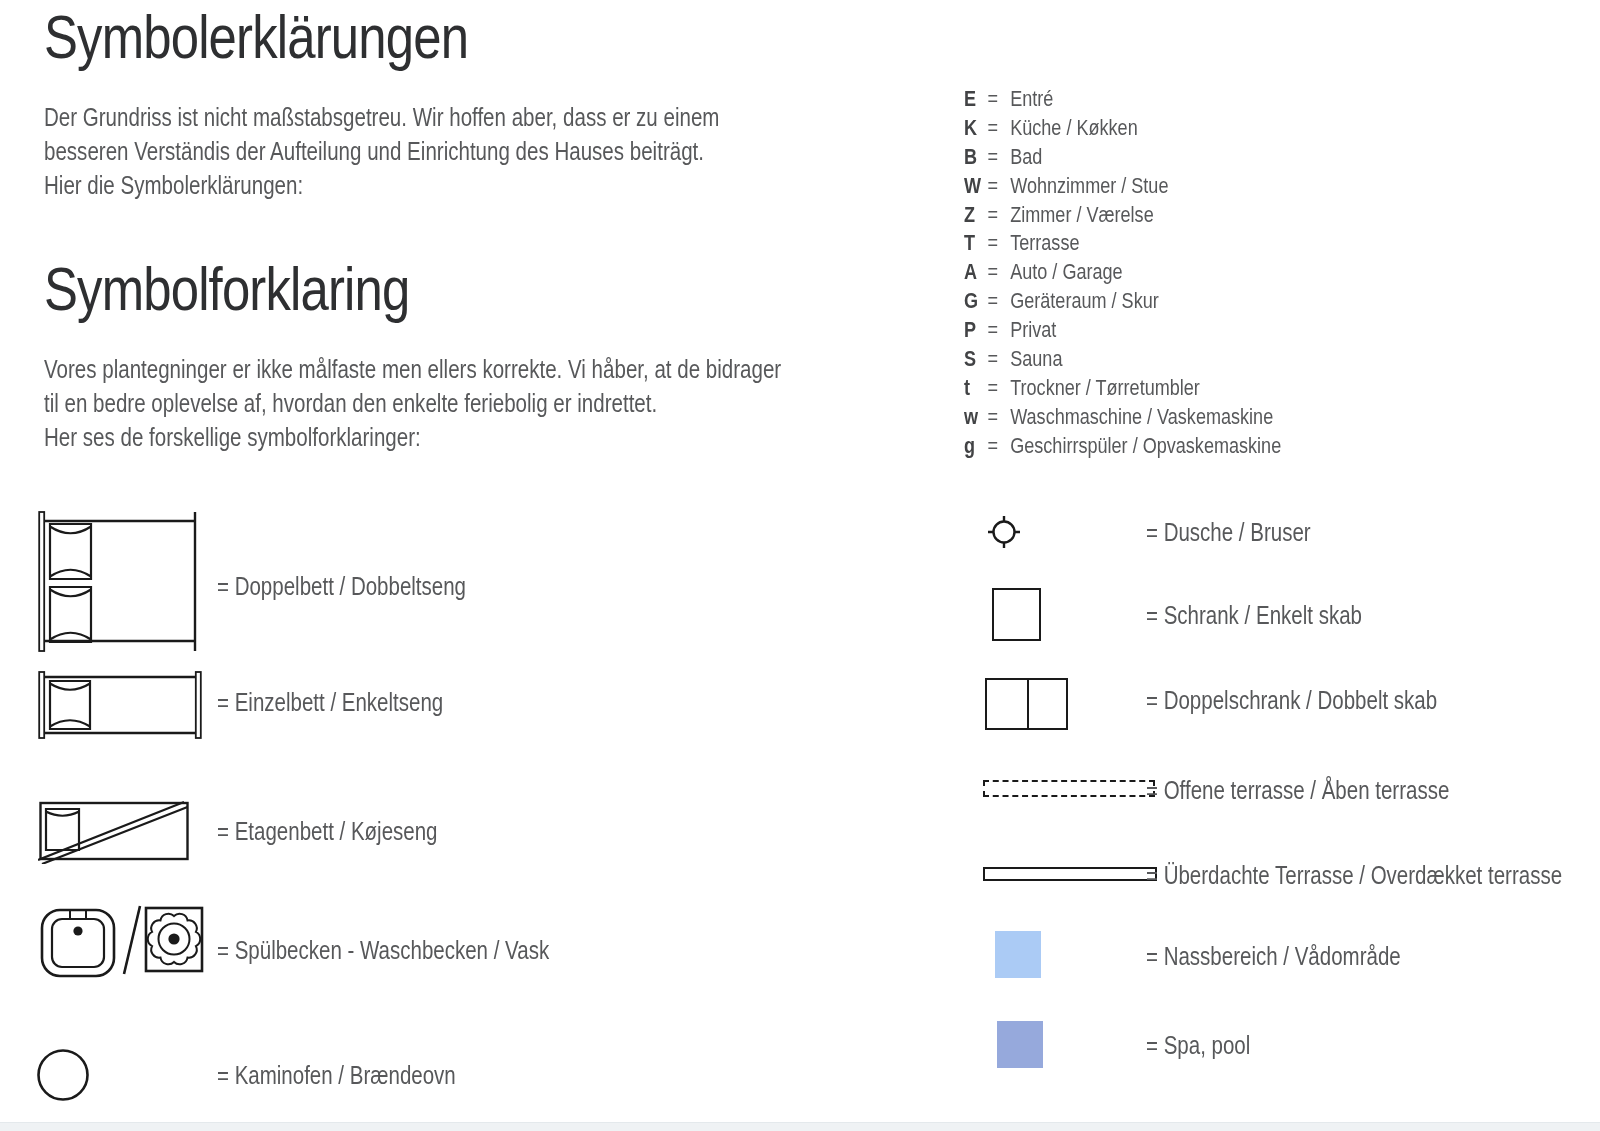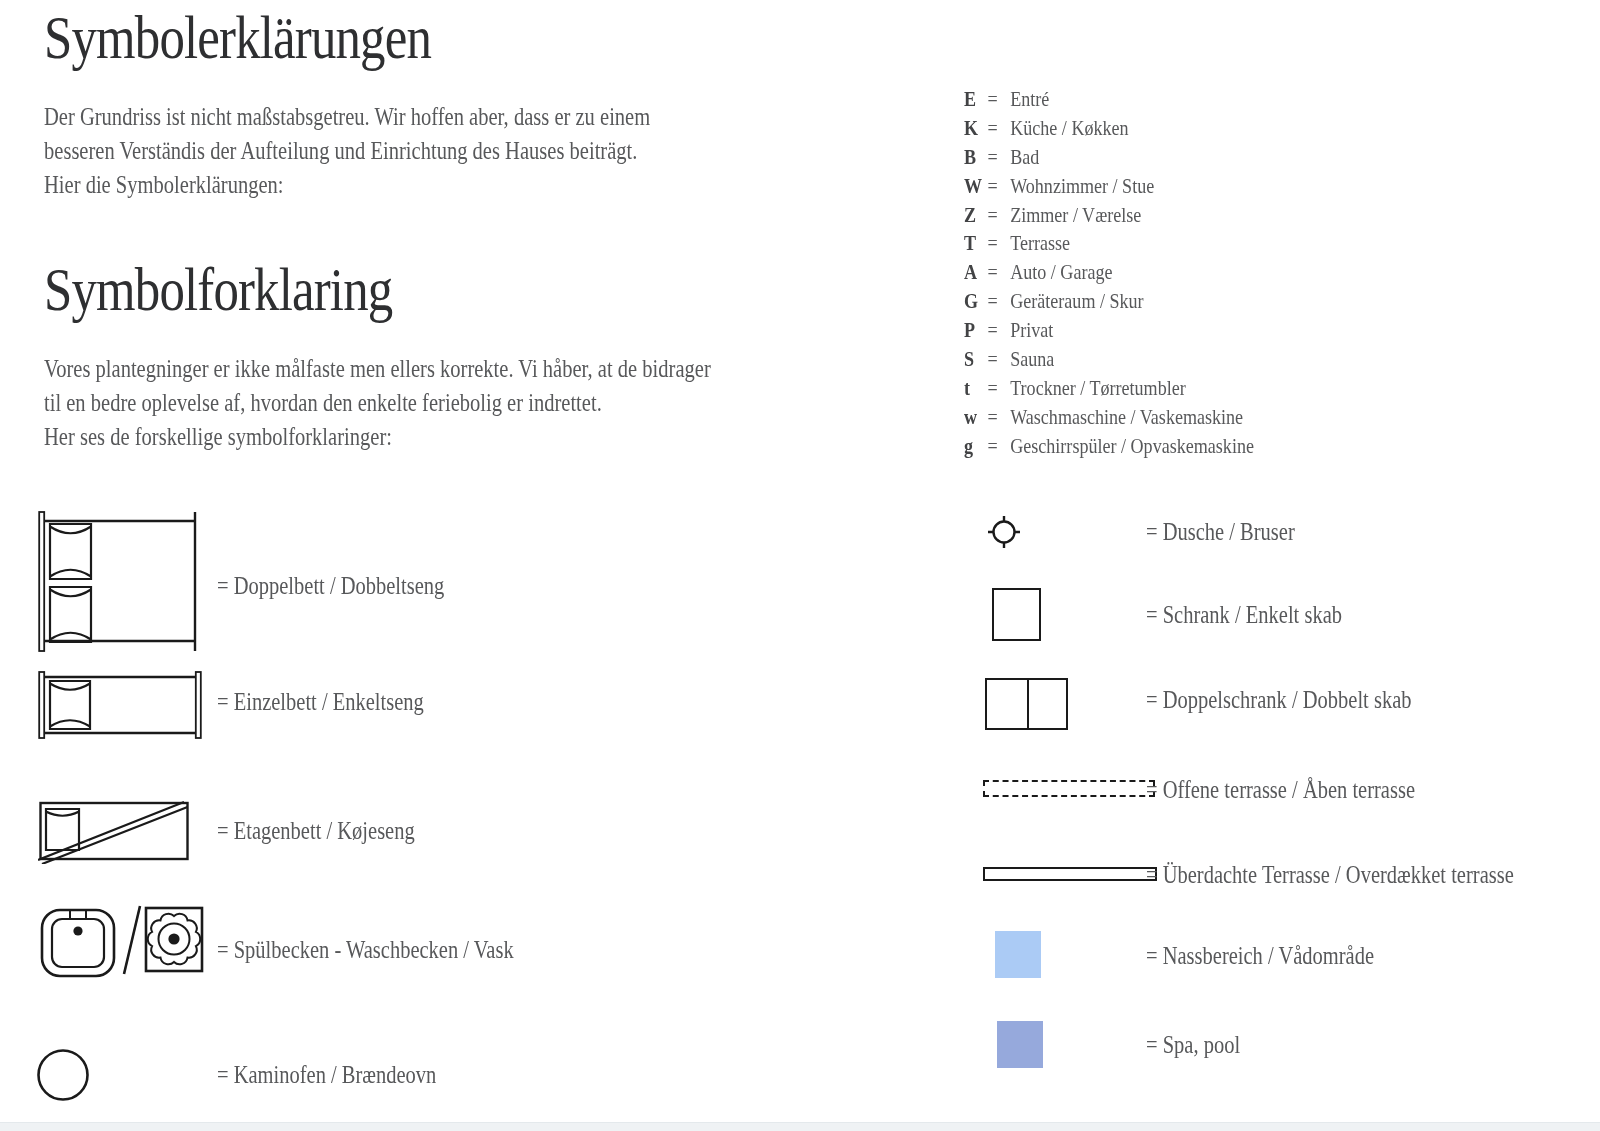--- a/index.html
+++ b/index.html
@@ -1,18 +1,18 @@
 <!DOCTYPE html>
 <html><head>
 <meta charset="utf-8">
 <style>
   html,body{margin:0;padding:0;background:#fff;}
   .page{
     position:relative;width:1600px;height:1131px;background:#ffffff;overflow:hidden;
-    font-family:Liberation Serif, serif;color:#555658;
+    font-family:Liberation Sans, sans-serif;color:#555658;
   }
   
   .cond{transform:scaleX(.82);transform-origin:0 0;white-space:nowrap;}
   .condp{transform:scaleX(.79);transform-origin:0 0;}
   .condl{transform:scaleX(.84);transform-origin:0 0;}
 
   .h1{
     position:absolute;left:44px;margin:0;font-size:62px;line-height:66px;font-weight:400;
     color:#2e2f31;letter-spacing:-1px;
   }

